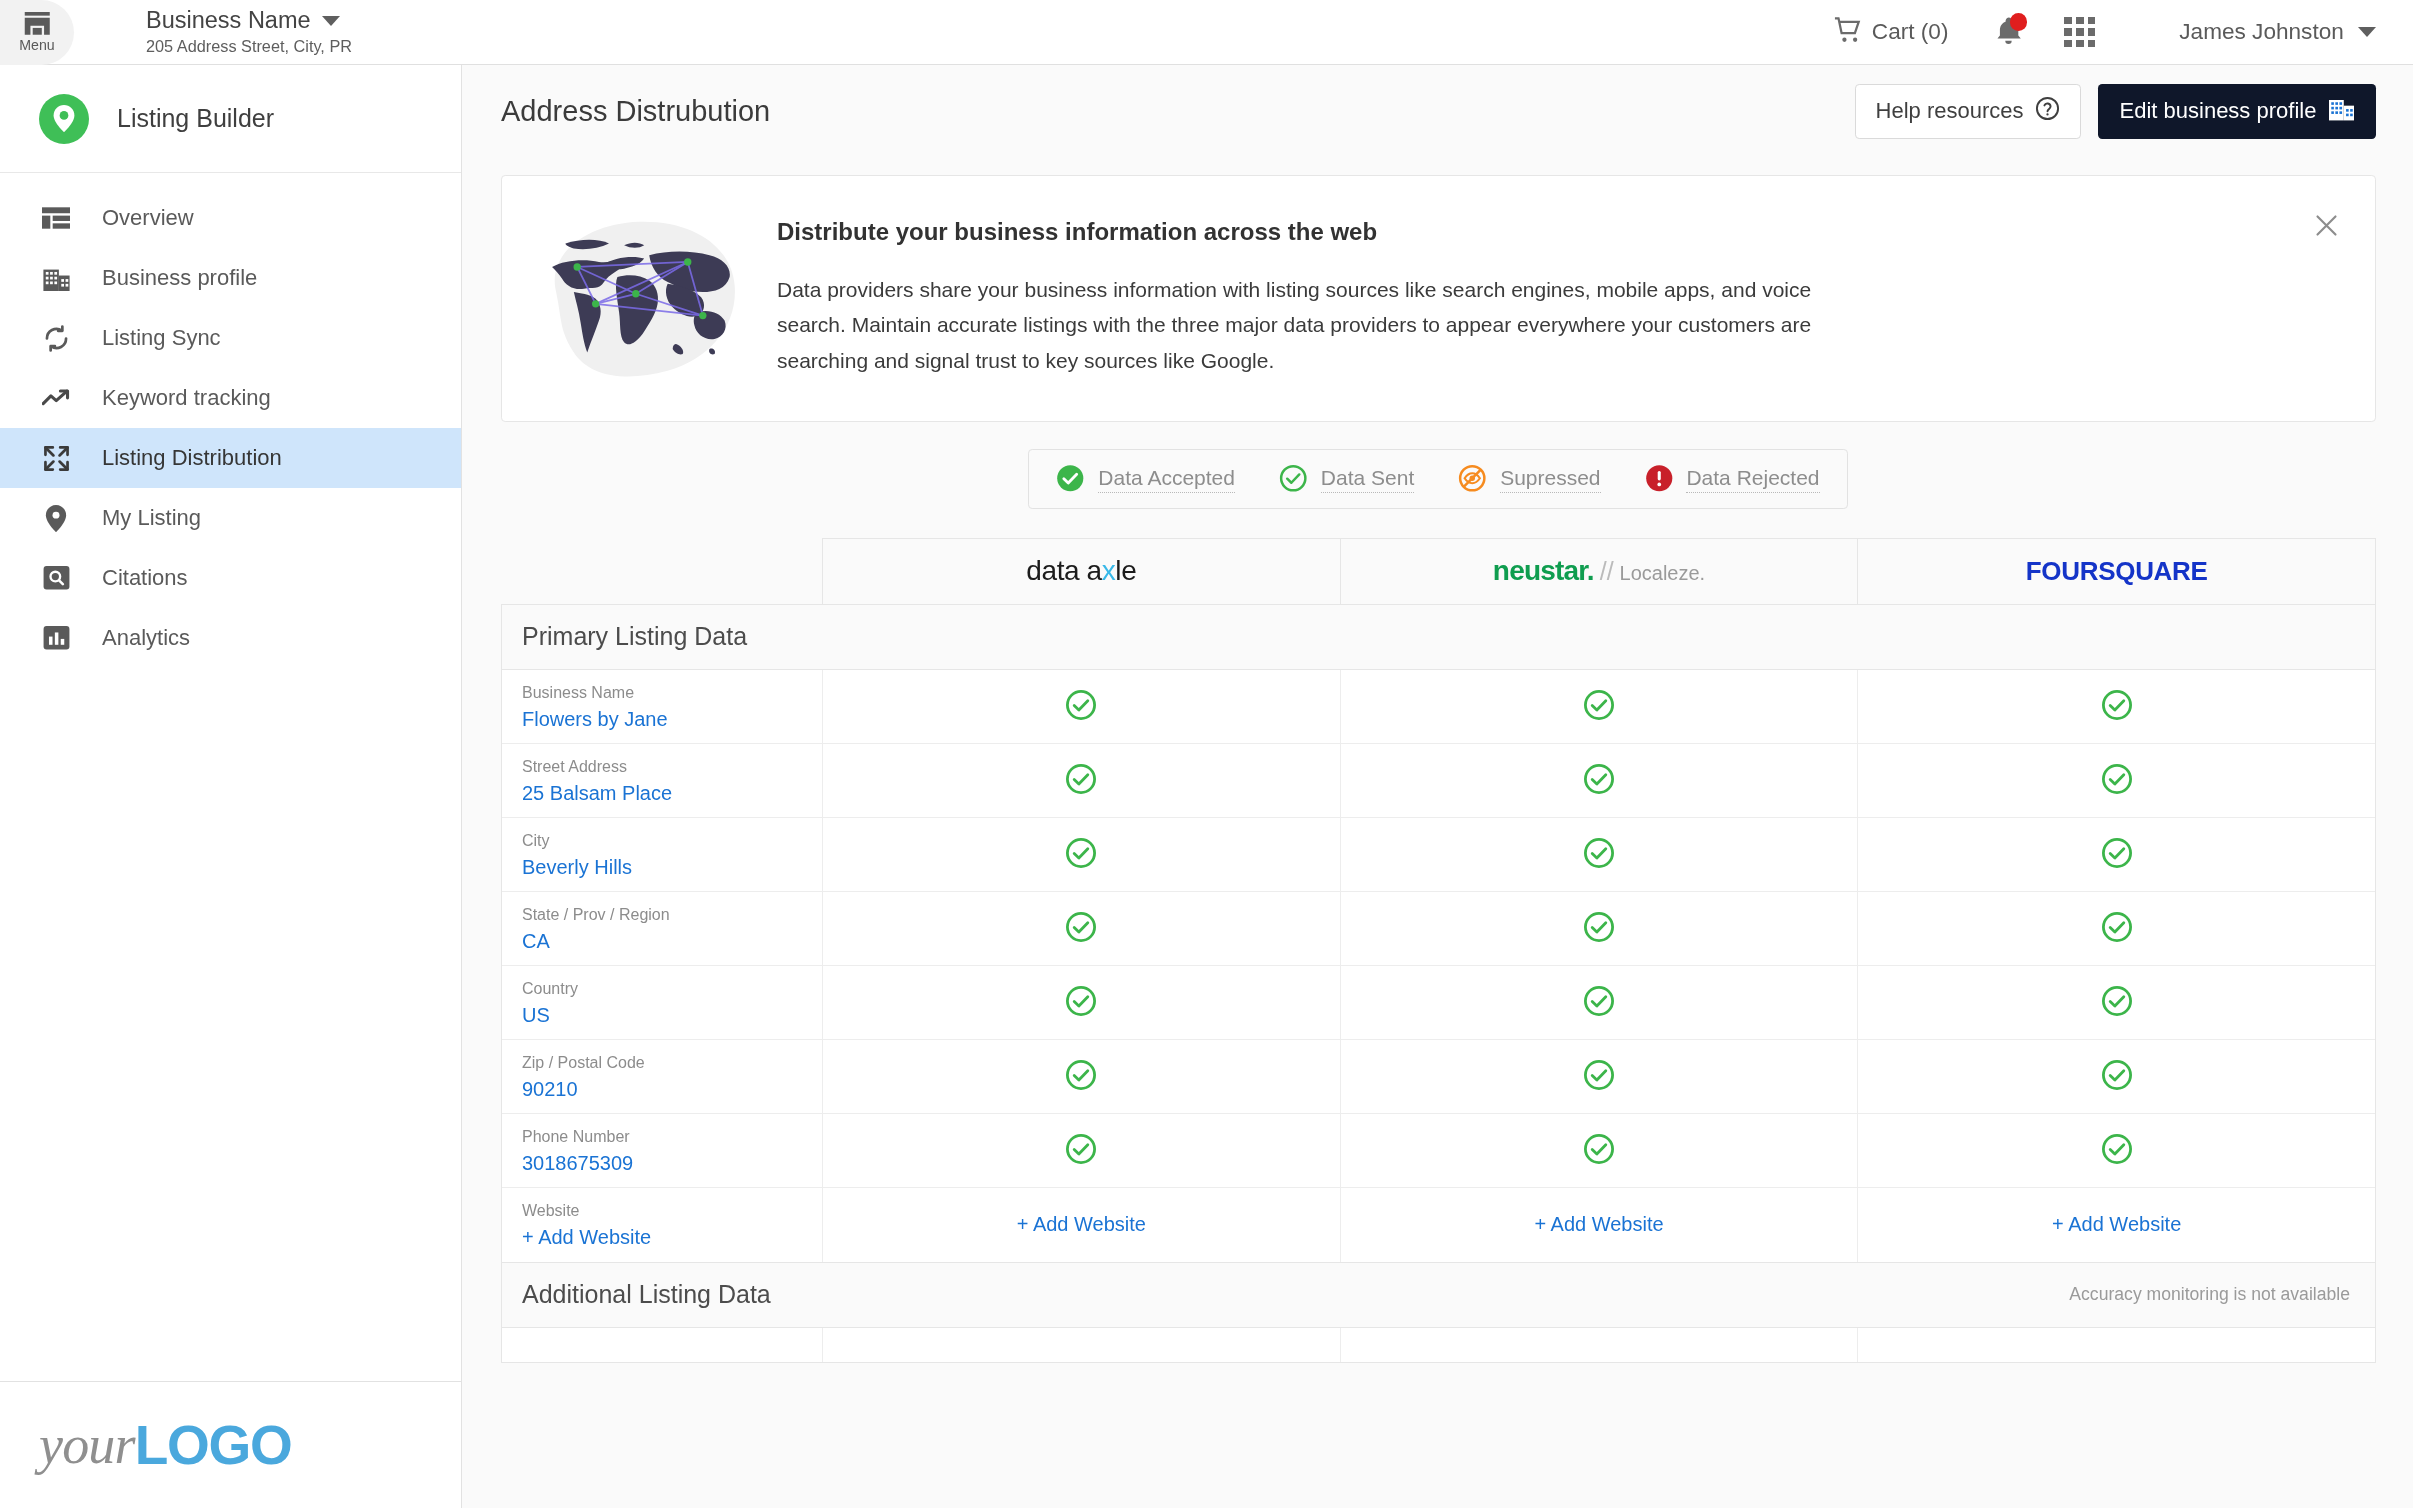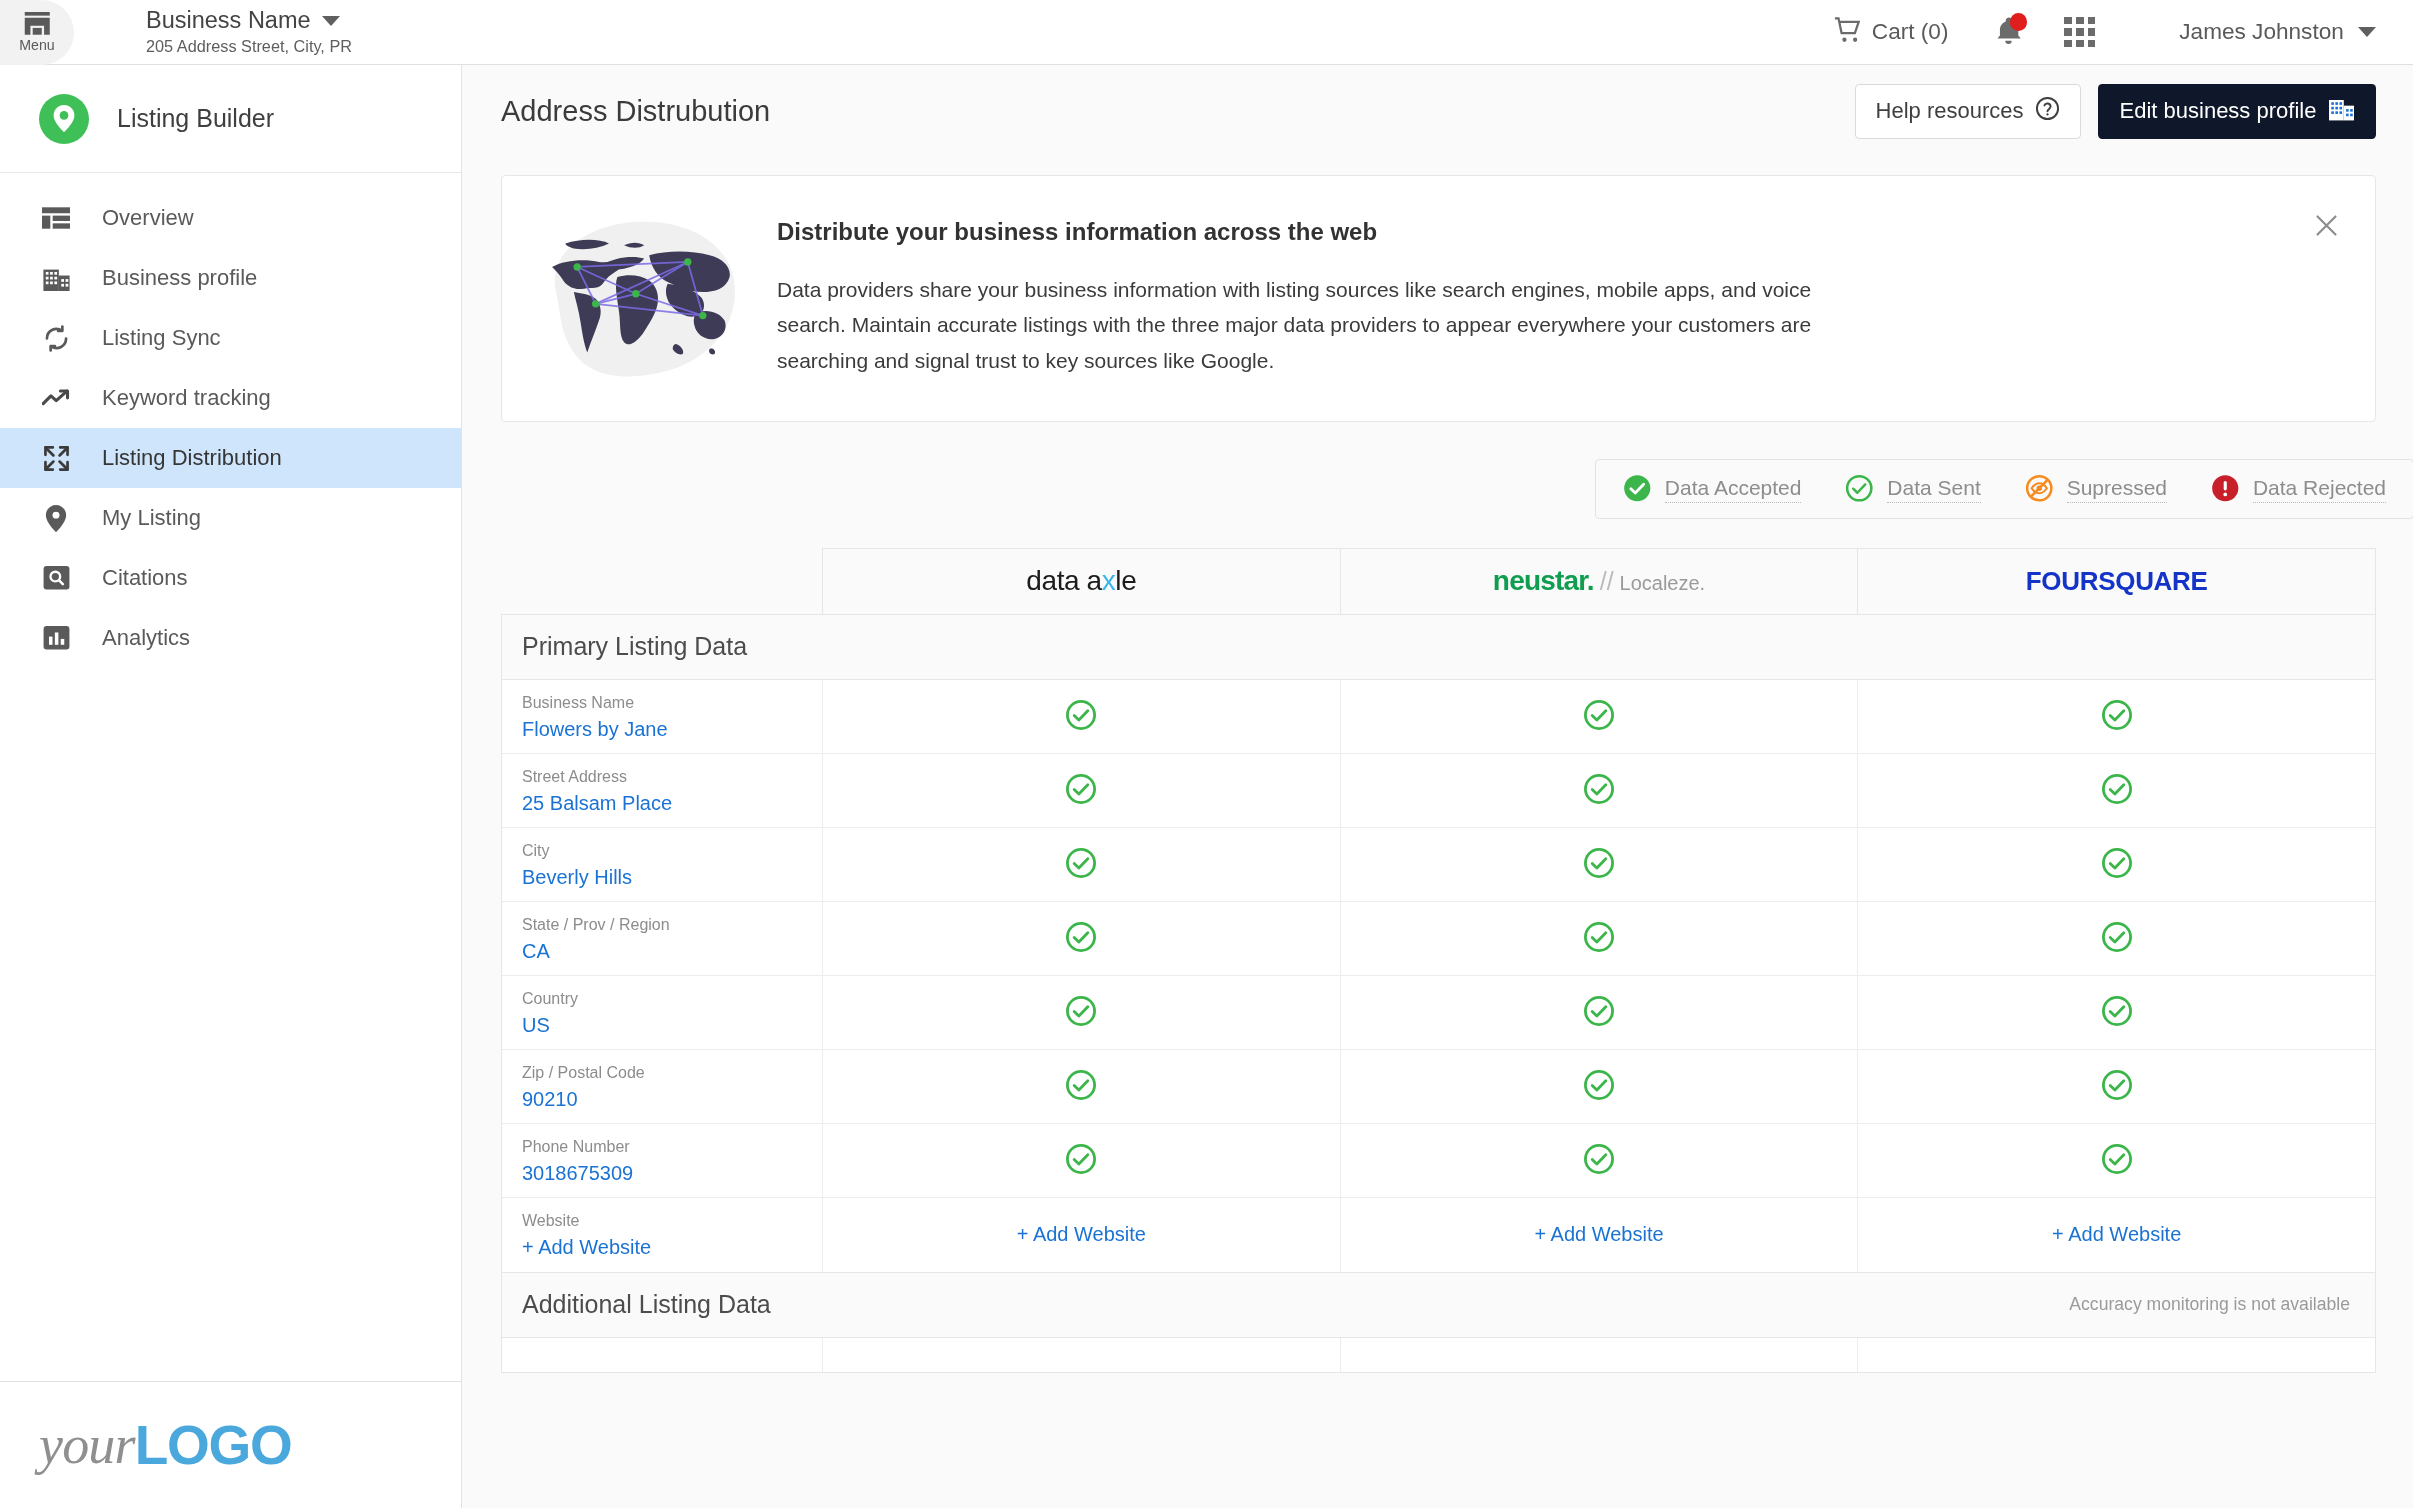--- a/index.html
+++ b/index.html
@@ -165,21 +165,21 @@
     width: 268px; display: flex; align-items: center; justify-content: center;
     font-size: 22.6px; color: #565656; cursor: pointer; position: relative;
   }
   .tab.active { color: #2878cc; font-weight: 400; }
   .tab.active::after {
     content: ""; position: absolute; bottom: -0.8px; left: 0;
     width: 100%; height: 5px; background: #1a73d4;
   }
 
   
-  .legend-wrap { display: flex; justify-content: flex-end; margin-top: 37px; }
+  .legend-wrap { display: flex; justify-content: center; margin-top: 27px; }
   .legend {
     border: 0.8px solid #e2e2e2; border-radius: 4.2px; background: #fafafa;
     height: 60px; display: flex; align-items: center;
     padding: 0 27px; gap: 44px;
   }
   .legend-item { display: flex; align-items: center; gap: 13.4px; }
   .legend-label {
     font-size: 21px; color: #8d8d8d;
     border-bottom: 1.7px dotted #b9b9b9; padding-bottom: 2.5px;
   }

